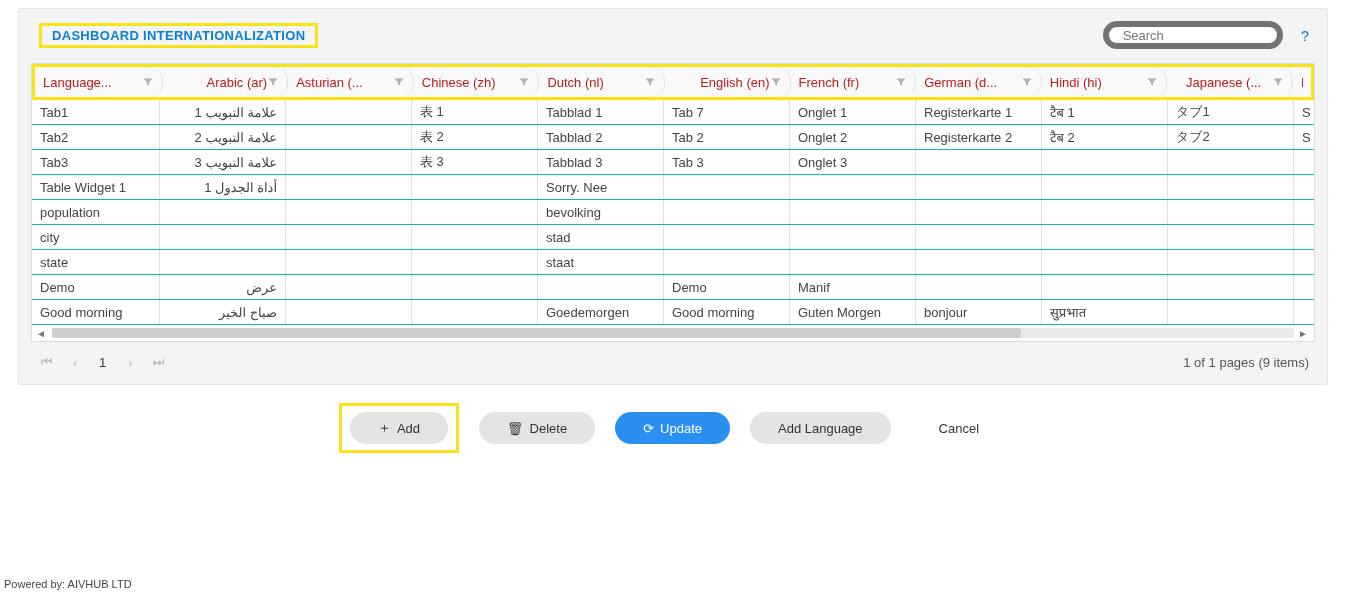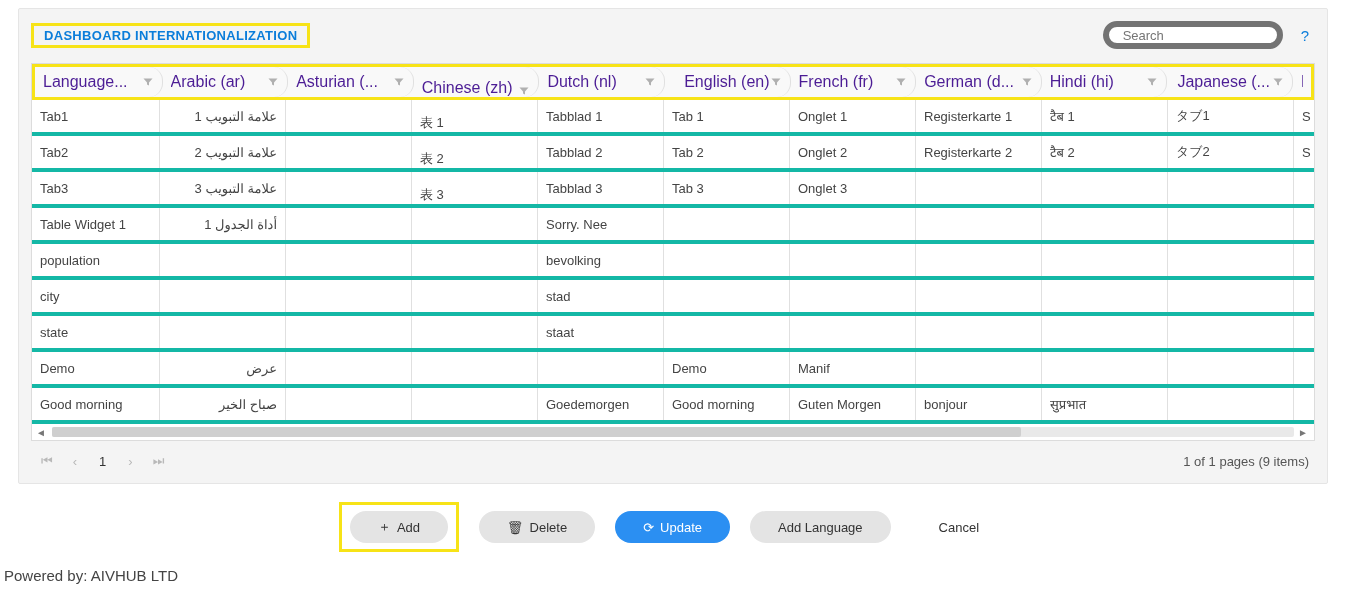--- a/index.html
+++ b/index.html
@@ -1,39 +1,39 @@
 <!DOCTYPE html>
 <html><head>
 <meta charset="utf-8">
 <style>
   * { box-sizing: border-box; margin: 0; padding: 0; }
   body { font-family: "Segoe UI", Arial, sans-serif; font-size: 13px; color: #333; background: #fff; width: 1346px; height: 592px; overflow: hidden; position: relative; }
   .panel { margin: 8px 18px 0 18px; background: #f4f4f4; border: 1px solid #e5e5e5; border-radius: 2px; padding: 12px 12px 8px 12px; position: relative; }
   .header-row { display: flex; justify-content: space-between; align-items: center; margin-bottom: 14px; }
-  .title-wrap { border: 3px solid #f7e317; padding: 2px 10px; }
+  .title-wrap { border: 3px solid #f7e317; padding: 2px 10px; margin-left: 8px; }
   .title { color: #0b7dda; font-size: 13px; font-weight: 600; letter-spacing: 0.3px; }
   .header-right { display: flex; align-items: center; gap: 18px; margin-right: 6px; }
   .search-box { width: 180px; height: 28px; border: 6px solid #737373; border-radius: 14px; background: #fff; display: flex; align-items: center; padding: 0 10px 0 14px; }
   .search-box input { border: none; outline: none; flex: 1; font-size: 13px; color: #555; background: transparent; }
   .help-icon { color: #0b7dda; font-size: 15px; cursor: pointer; }
 
   .grid { border: 1px solid #dcdcdc; background: #fff; position: relative; }
   .grid-head { display: flex; height: 36px; background: #f9f9f9; border-bottom: 1px solid #dcdcdc; border: 3px solid #f7e317; border-bottom: 3px solid #f7e317; }
   .col, .cell { border-right: 1px solid #e0e0e0; display: flex; align-items: center; padding: 0 8px; height: 100%; overflow: hidden; white-space: nowrap; text-overflow: ellipsis; }
-  .col { position: relative; color: #4c1d95; font-size: 16px; border-radius: 14px; }
+  .col { position: relative; color: #b91c1c; font-size: 13px; border-radius: 14px; }
   .col .lbl { flex: 1; overflow: hidden; text-overflow: ellipsis; }
   .grid-body { }
-  .row { display: flex; height: 36px; border-bottom: 4px solid #14b8a6; }
+  .row { display: flex; height: 25px; border-bottom: 1px solid #14b8a6; }
   .cell { color: #444; font-size: 13px; }
   .cell.rtl { direction: rtl; text-align: right; }
 
   .c0 { width: 128px; }
-  .c1 { width: 126px; }
+  .c1 { width: 126px; text-align: right; }
   .c2 { width: 126px; }
-  .c3 { width: 126px; align-items: flex-end; }
+  .c3 { width: 126px; }
   .c4 { width: 126px; }
   .c5 { width: 126px; text-align: right; }
   .c6 { width: 126px; }
   .c7 { width: 126px; }
   .c8 { width: 126px; gap: 12px; }
   .c9 { width: 126px; text-align: center; }
   .c10 { width: 18px; border-right: none; }
 
   .hscroll { display: flex; align-items: center; height: 16px; padding: 2px 4px; }
   .hscroll .arrow { color: #777; font-size: 10px; width: 12px; cursor: pointer; user-select: none; }
@@ -45,21 +45,21 @@
   .pager-btn { color: #b9b9b9; cursor: pointer; font-size: 13px; padding: 2px 4px; user-select: none; }
   .pager-num { color: #333; font-weight: 500; padding: 2px 6px; }
 
   .action-bar { display: flex; justify-content: center; align-items: center; gap: 20px; margin-top: 18px; position: relative; }
   .btn { height: 32px; border-radius: 16px; padding: 0 28px; display: inline-flex; align-items: center; justify-content: center; gap: 6px; font-size: 13px; border: none; cursor: pointer; background: #e4e4e4; color: #333; }
   .btn.update { background: #2b8ff2; color: #fff; }
   .btn.plain { background: transparent; }
   .btn .ic { font-size: 13px; }
   .add-wrap { border: 3px solid #f7e317; padding: 6px 8px; display: inline-flex; }
 
-  .footer { position: absolute; bottom: 8px; left: 4px; font-size: 15px; color: #444; }
+  .footer { position: absolute; bottom: 2px; left: 4px; font-size: 11px; color: #444; }
 
   .funnel-svg { width: 12px; height: 12px; fill: #b0b0b0; }
 </style>
 </head>
 <body>
 
 <div class="panel">
   <div class="header-row">
     <div class="title-wrap">
       <div class="title">DASHBOARD INTERNATIONALIZATION</div>
@@ -142,21 +142,21 @@
           <span class="lbl">P</span>
         </div>
     </div>
     <div class="grid-body" id="grid-body">
         <div class="row">
           <div class="cell c0">Tab1</div>
           <div class="cell c1 rtl">علامة التبويب 1</div>
           <div class="cell c2"></div>
           <div class="cell c3">表 1</div>
           <div class="cell c4">Tabblad 1</div>
-          <div class="cell c5">Tab 1</div>
+          <div class="cell c5">Tab 7</div>
           <div class="cell c6">Onglet 1</div>
           <div class="cell c7">Registerkarte 1</div>
           <div class="cell c8">टैब 1</div>
           <div class="cell c9">タブ1</div>
           <div class="cell c10">S</div>
         </div>
         <div class="row">
           <div class="cell c0">Tab2</div>
           <div class="cell c1 rtl">علامة التبويب 2</div>
           <div class="cell c2"></div>

